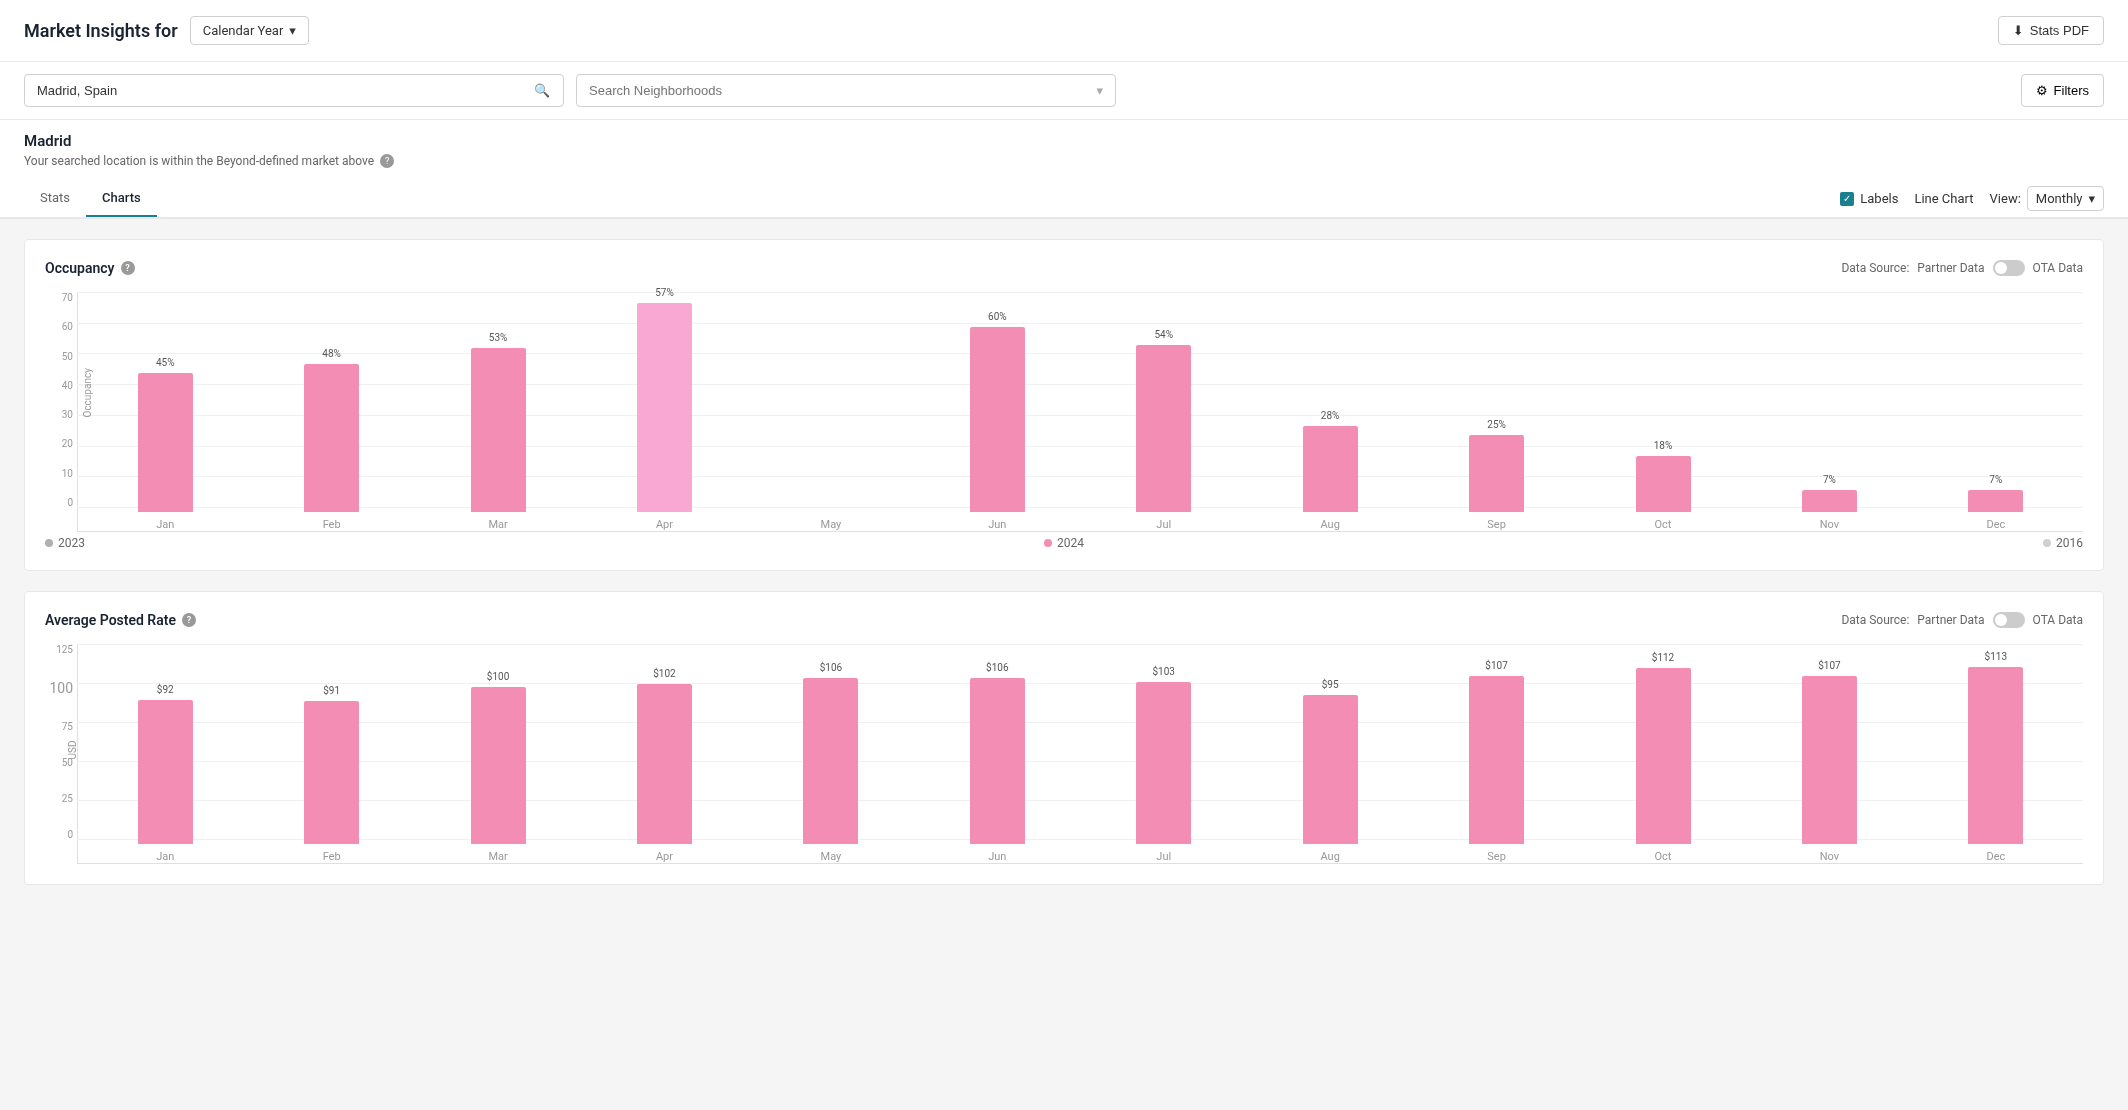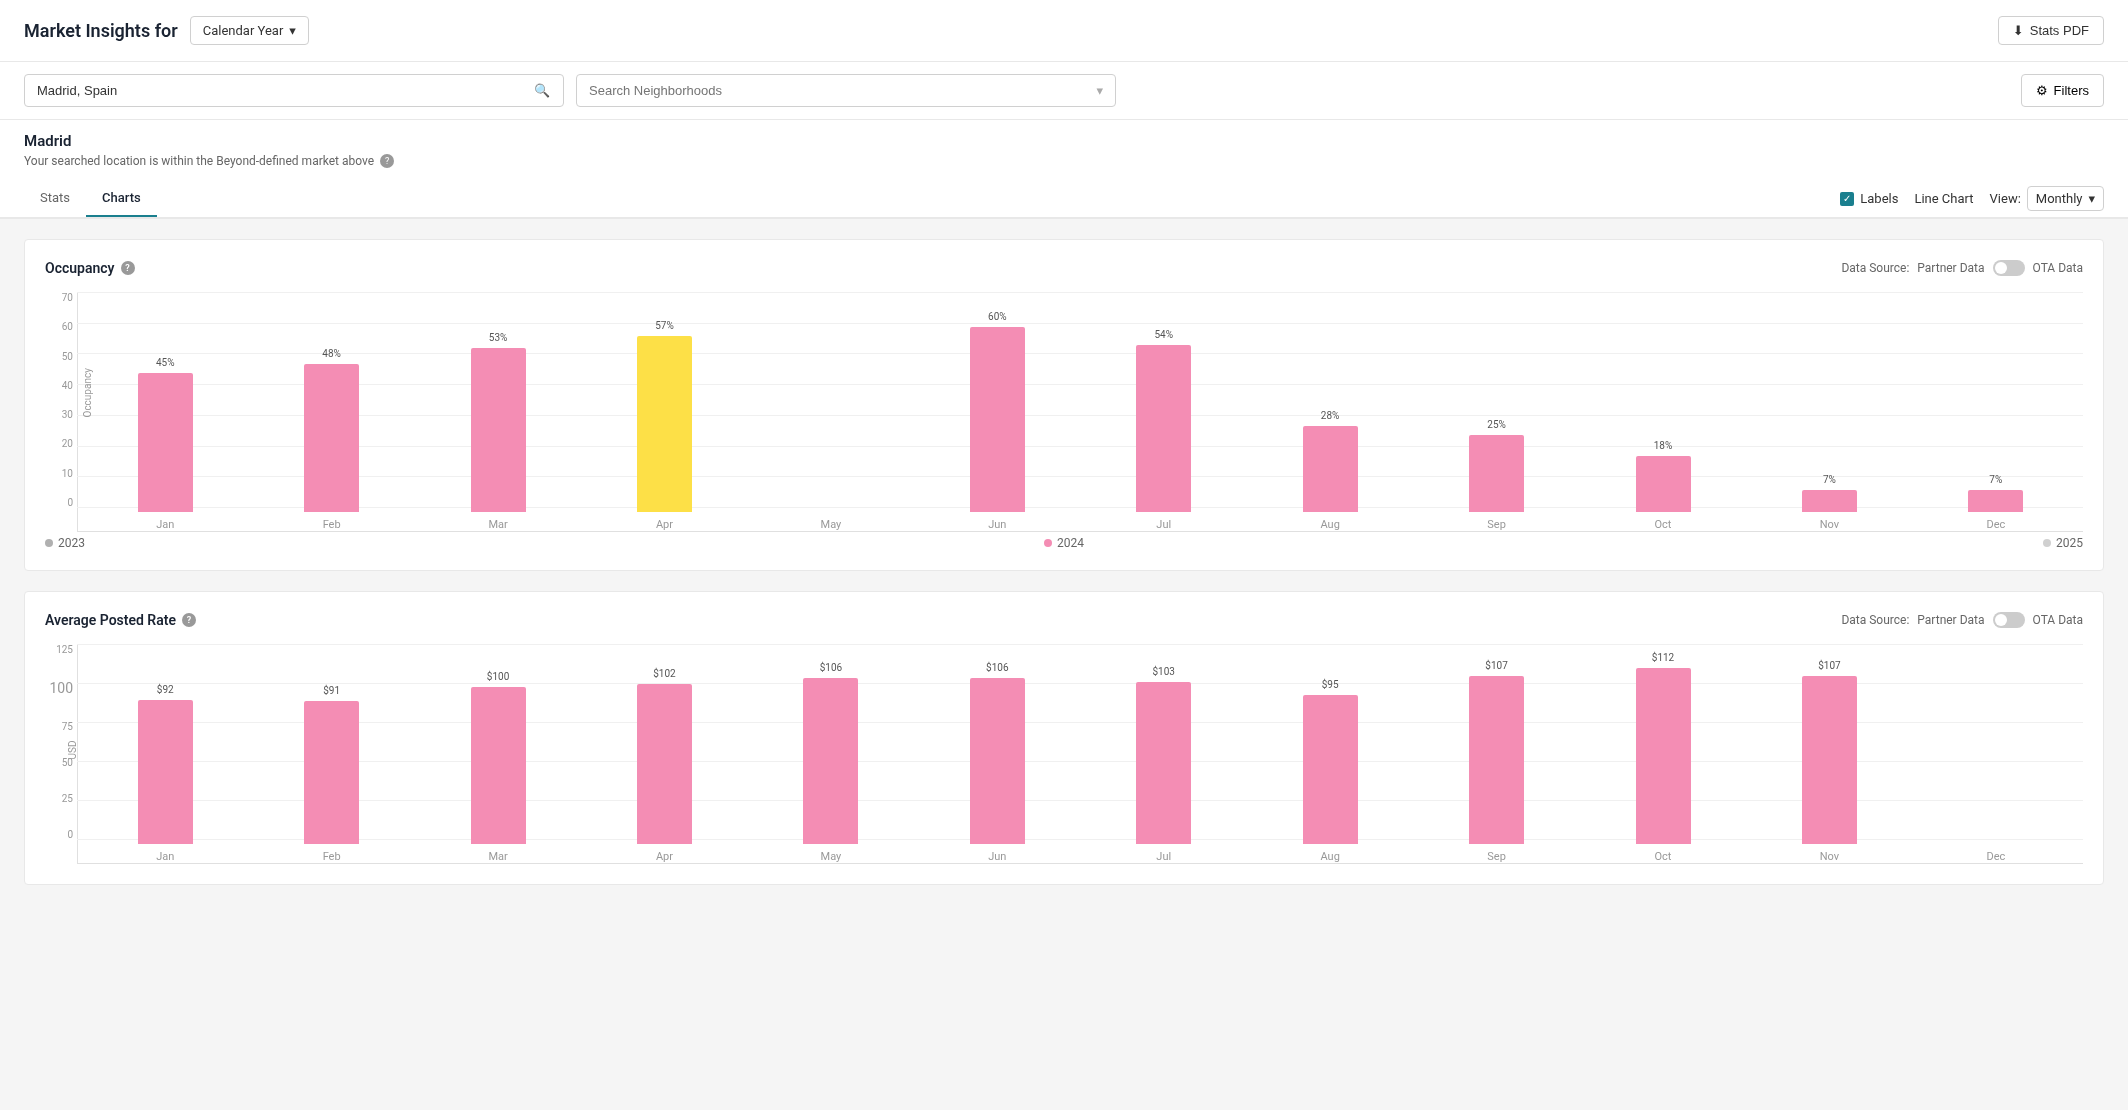--- a/index.html
+++ b/index.html
@@ -177,21 +177,21 @@
                 </div>
                 <span style="font-size: 11px; color: rgb(153, 153, 153); margin-top: 6px;">Feb</span>
               </div>
               <div class="bar-item" style="display: flex; flex-direction: column; align-items: center; flex: 1 1 0%; height: 100%; justify-content: flex-end; position: relative;">
                 <div class="bar" style="width: 55%; background: rgb(244, 141, 180); border-radius: 2px 2px 0px 0px; height: 164px; position: relative; min-width: 28px; max-width: 55px;">
                   <span class="bar-label" style="position: absolute; top: -16px; font-size: 10px; color: rgb(85, 85, 85); white-space: nowrap; left: 50%; transform: translateX(-50%);">53%</span>
                 </div>
                 <span style="font-size: 11px; color: rgb(153, 153, 153); margin-top: 6px;">Mar</span>
               </div>
               <div class="bar-item" style="display: flex; flex-direction: column; align-items: center; flex: 1 1 0%; height: 100%; justify-content: flex-end; position: relative;">
-                <div class="bar" style="width: 55%; background: #fde047; border-radius: 2px 2px 0px 0px; height: 176px; position: relative; min-width: 28px; max-width: 55px;">
+                <div class="bar" style="width: 55%; background: #f9a8d4; border-radius: 2px 2px 0px 0px; height: 209px; position: relative; min-width: 28px; max-width: 55px;">
                   <span class="bar-label" style="position: absolute; top: -16px; font-size: 10px; color: rgb(85, 85, 85); white-space: nowrap; left: 50%; transform: translateX(-50%);">57%</span>
                 </div>
                 <span style="font-size: 11px; color: rgb(153, 153, 153); margin-top: 6px;">Apr</span>
               </div>
               <div class="bar-item" style="display: flex; flex-direction: column; align-items: center; flex: 1 1 0%; height: 100%; justify-content: flex-end; position: relative;">
                 <span style="font-size: 11px; color: rgb(153, 153, 153); margin-top: 6px;">May</span>
               </div>
               <div class="bar-item" style="display: flex; flex-direction: column; align-items: center; flex: 1 1 0%; height: 100%; justify-content: flex-end; position: relative;">
                 <div class="bar" style="width: 55%; background: rgb(244, 141, 180); border-radius: 2px 2px 0px 0px; height: 185px; position: relative; min-width: 28px; max-width: 55px;">
                   <span class="bar-label" style="position: absolute; top: -16px; font-size: 10px; color: rgb(85, 85, 85); white-space: nowrap; left: 50%; transform: translateX(-50%);">60%</span>
@@ -243,21 +243,21 @@
       <div class="legend-item">
         <div class="legend-dot" style="background:#b0b0b0;"></div>
         <span>2023</span>
       </div>
       <div class="legend-item">
         <div class="legend-dot" style="background:#f48db4;"></div>
         <span>2024</span>
       </div>
       <div class="legend-item">
         <div class="legend-dot" style="background:#d0d0d0;"></div>
-        <span>2025</span>
+        <span>2016</span>
       </div>
     </div>
   </div>
 
   <div class="chart-section">
     <div class="chart-header">
       <div class="chart-title">
         <span>Average Posted Rate</span>
         <span class="info-icon">?</span>
       </div>
@@ -350,20 +350,23 @@
                 </div>
                 <span style="font-size: 11px; color: rgb(153, 153, 153); margin-top: 6px;">Oct</span>
               </div>
               <div style="display: flex; flex-direction: column; align-items: center; flex: 1 1 0%; height: 100%; justify-content: flex-end; position: relative;">
                 <div style="width: 55%; background: rgb(244, 141, 180); border-radius: 2px 2px 0px 0px; height: 168px; position: relative; min-width: 28px; max-width: 55px;">
                   <span style="position: absolute; top: -16px; font-size: 10px; color: rgb(85, 85, 85); white-space: nowrap; left: 50%; transform: translateX(-50%);">$107</span>
                 </div>
                 <span style="font-size: 11px; color: rgb(153, 153, 153); margin-top: 6px;">Nov</span>
               </div>
               <div style="display: flex; flex-direction: column; align-items: center; flex: 1 1 0%; height: 100%; justify-content: flex-end; position: relative;">
+                <div style="width: 55%; background: rgb(244, 141, 180); border-radius: 2px 2px 0px 0px; height: 177px; position: relative; min-width: 28px; max-width: 55px;">
+                  <span style="position: absolute; top: -16px; font-size: 10px; color: rgb(85, 85, 85); white-space: nowrap; left: 50%; transform: translateX(-50%);">$113</span>
+                </div>
                 <span style="font-size: 11px; color: rgb(153, 153, 153); margin-top: 6px;">Dec</span>
               </div>
             </div>
         </div>
       </div>
     </div>
   </div>
 
 </div>
 

